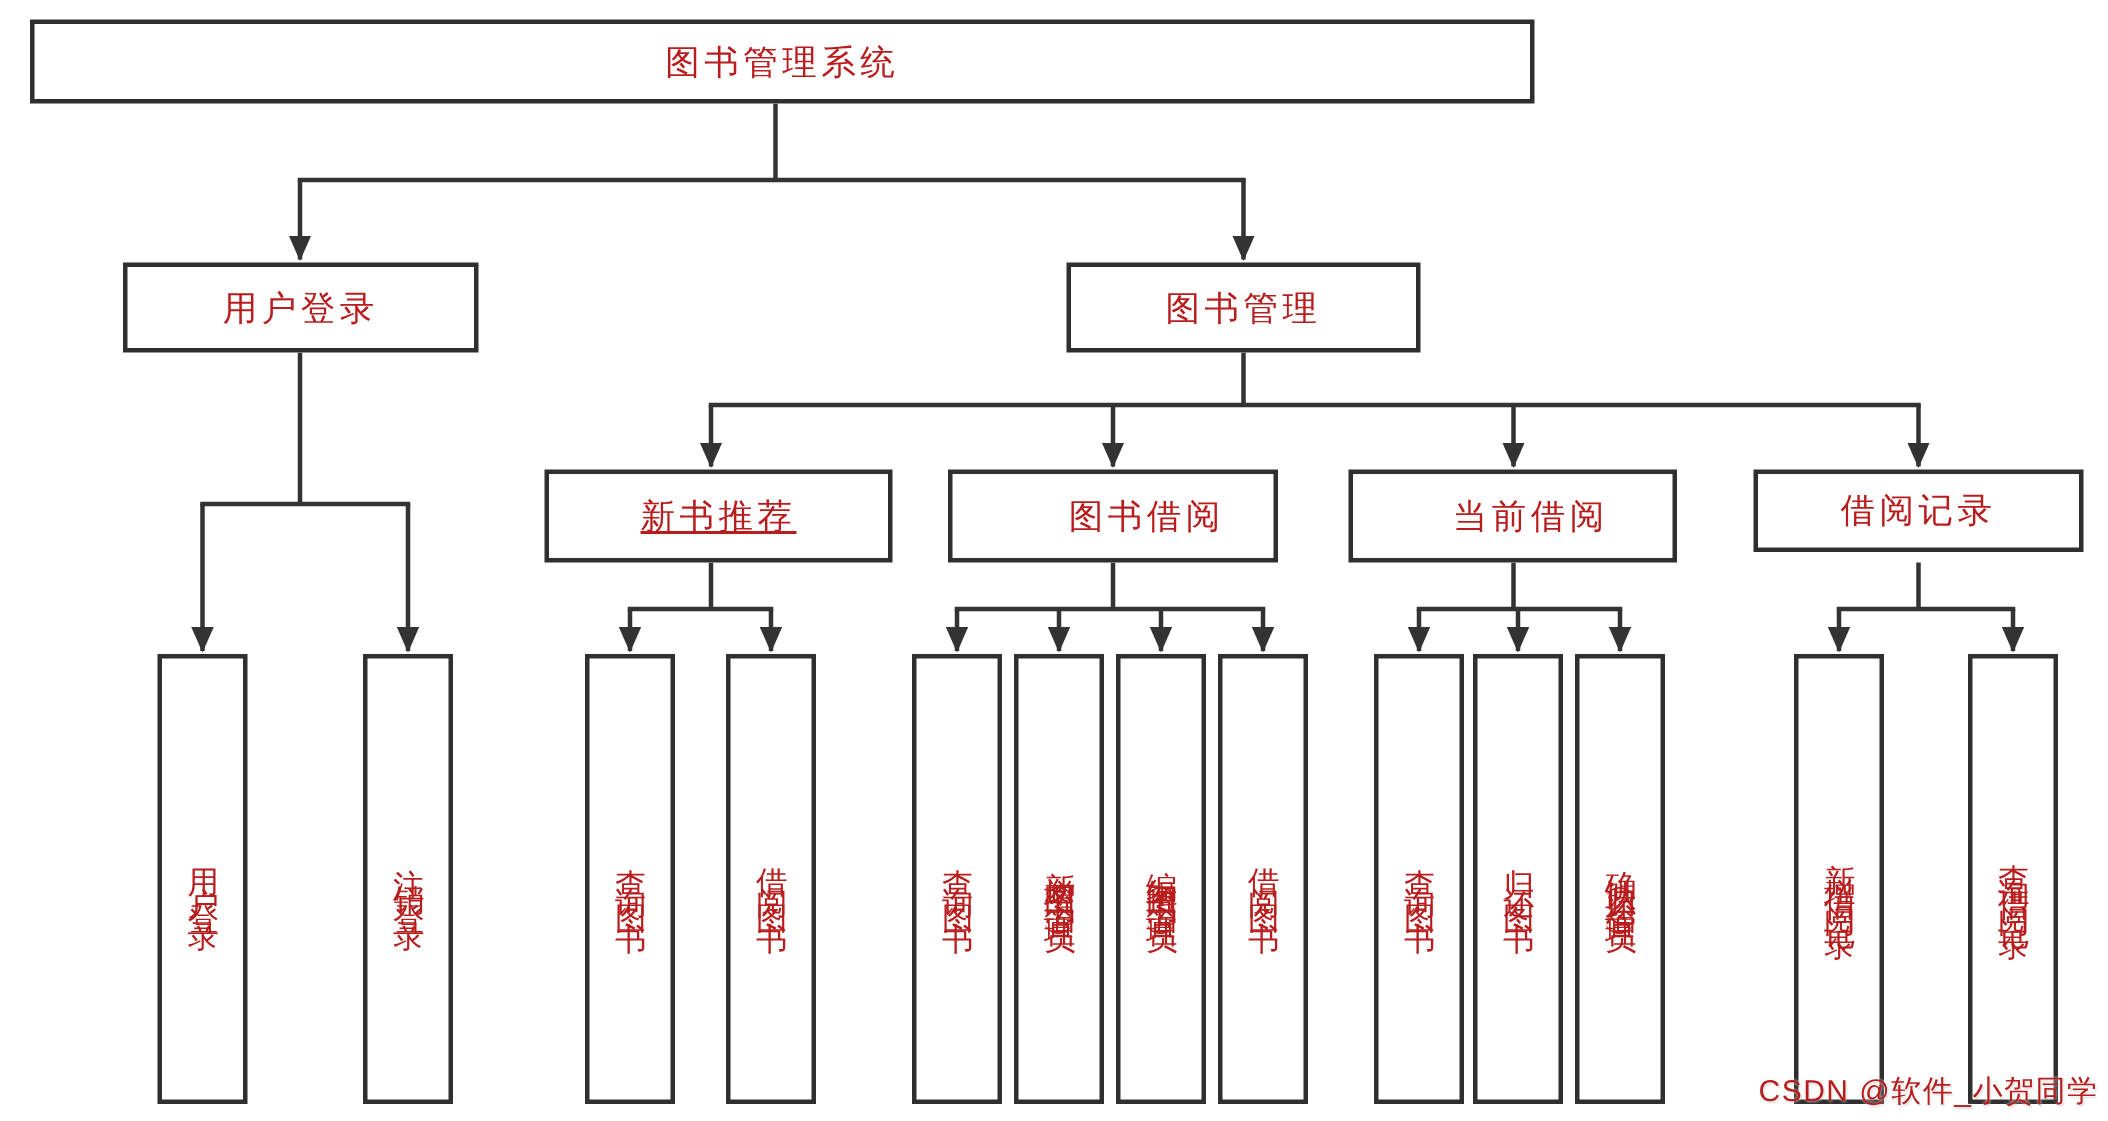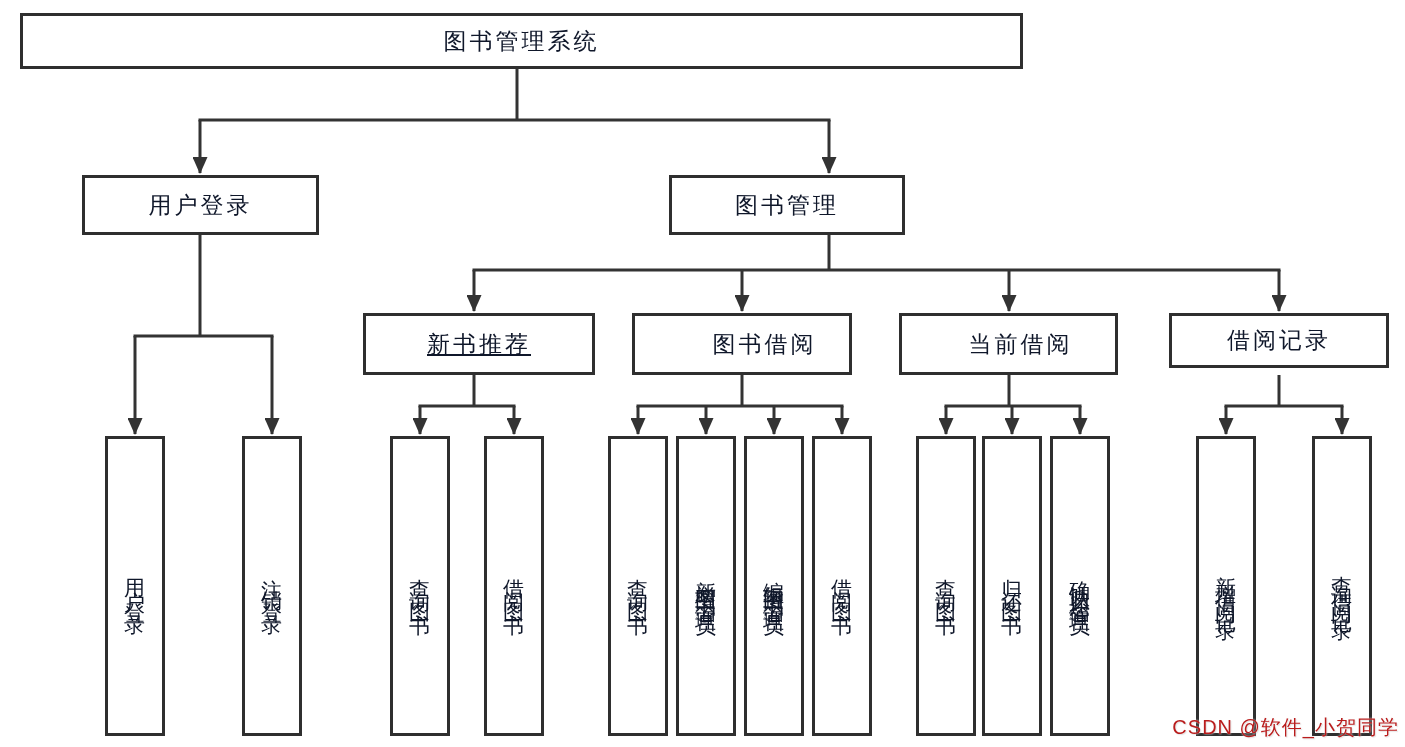--- a/index.html
+++ b/index.html
@@ -12,21 +12,21 @@
   }
   #wires{position:absolute;left:0;top:0;width:1405px;height:747px;}
   .node{
     position:absolute;
     box-sizing:border-box;
     border:3px solid #2f2f2f;
     background:#ffffff;
     display:flex;
     align-items:center;
     justify-content:center;
-    color:#0f172a;
+    color:#b91c1c;
   }
   .node.h span{
     font-size:23px;
     letter-spacing:3px;
     white-space:nowrap;
   }
   .node.v span{
     writing-mode:vertical-rl;
     text-orientation:mixed;
     font-size:21px;
@@ -101,21 +101,21 @@
     </g>
   </svg>
 
   <div class="node h" style="left:20px;top:13px;width:1003px;height:56px;">
     <span>图书管理系统</span>
   </div>
 
   <div class="node h" style="left:82px;top:175px;width:237px;height:60px;">
     <span>用户登录</span>
   </div>
-  <div class="node h" style="left:669px;top:175px;width:236px;height:60px;text-align:right;">
+  <div class="node h" style="left:711px;top:175px;width:236px;height:60px;text-align:right;">
     <span>图书管理</span>
   </div>
 
   <div class="node h" style="left:363px;top:313px;width:232px;height:62px;text-decoration:underline;">
     <span>新书推荐</span>
   </div>
   <div class="node h" style="left:632px;top:313px;width:220px;height:62px;padding-left:45px;">
     <span>图书借阅</span>
   </div>
   <div class="node h" style="left:899px;top:313px;width:219px;height:62px;padding-left:24px;">

